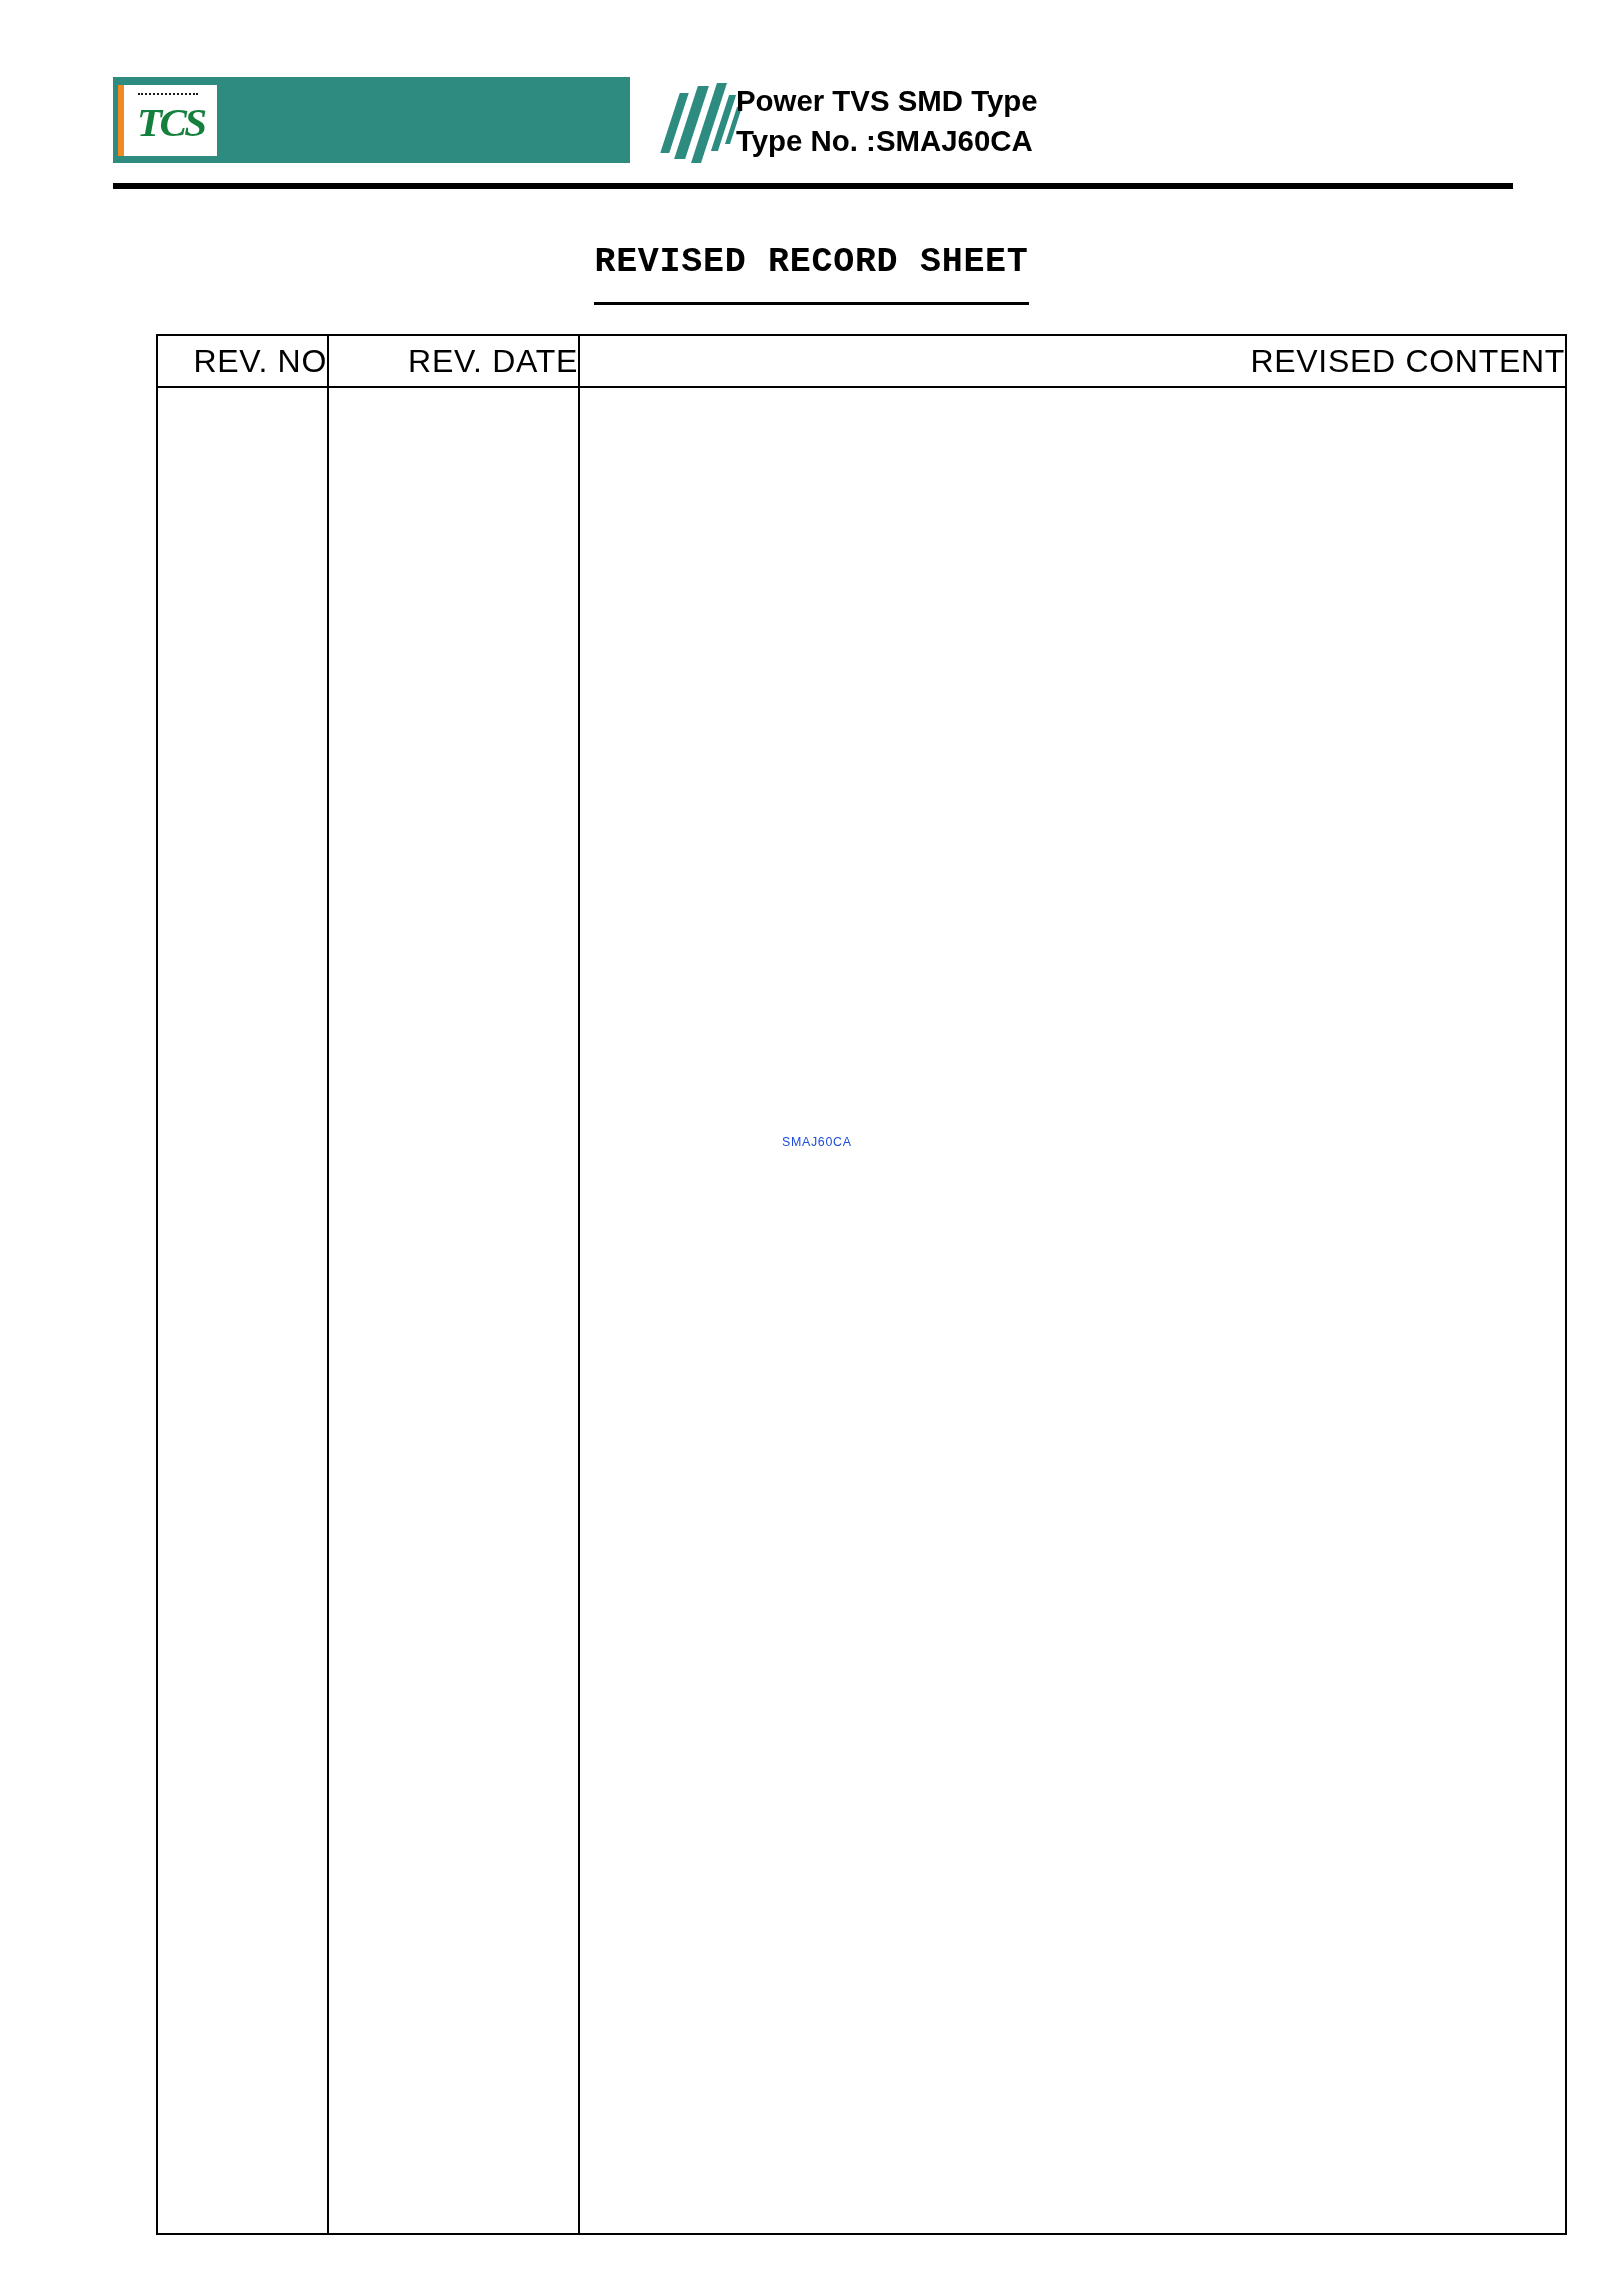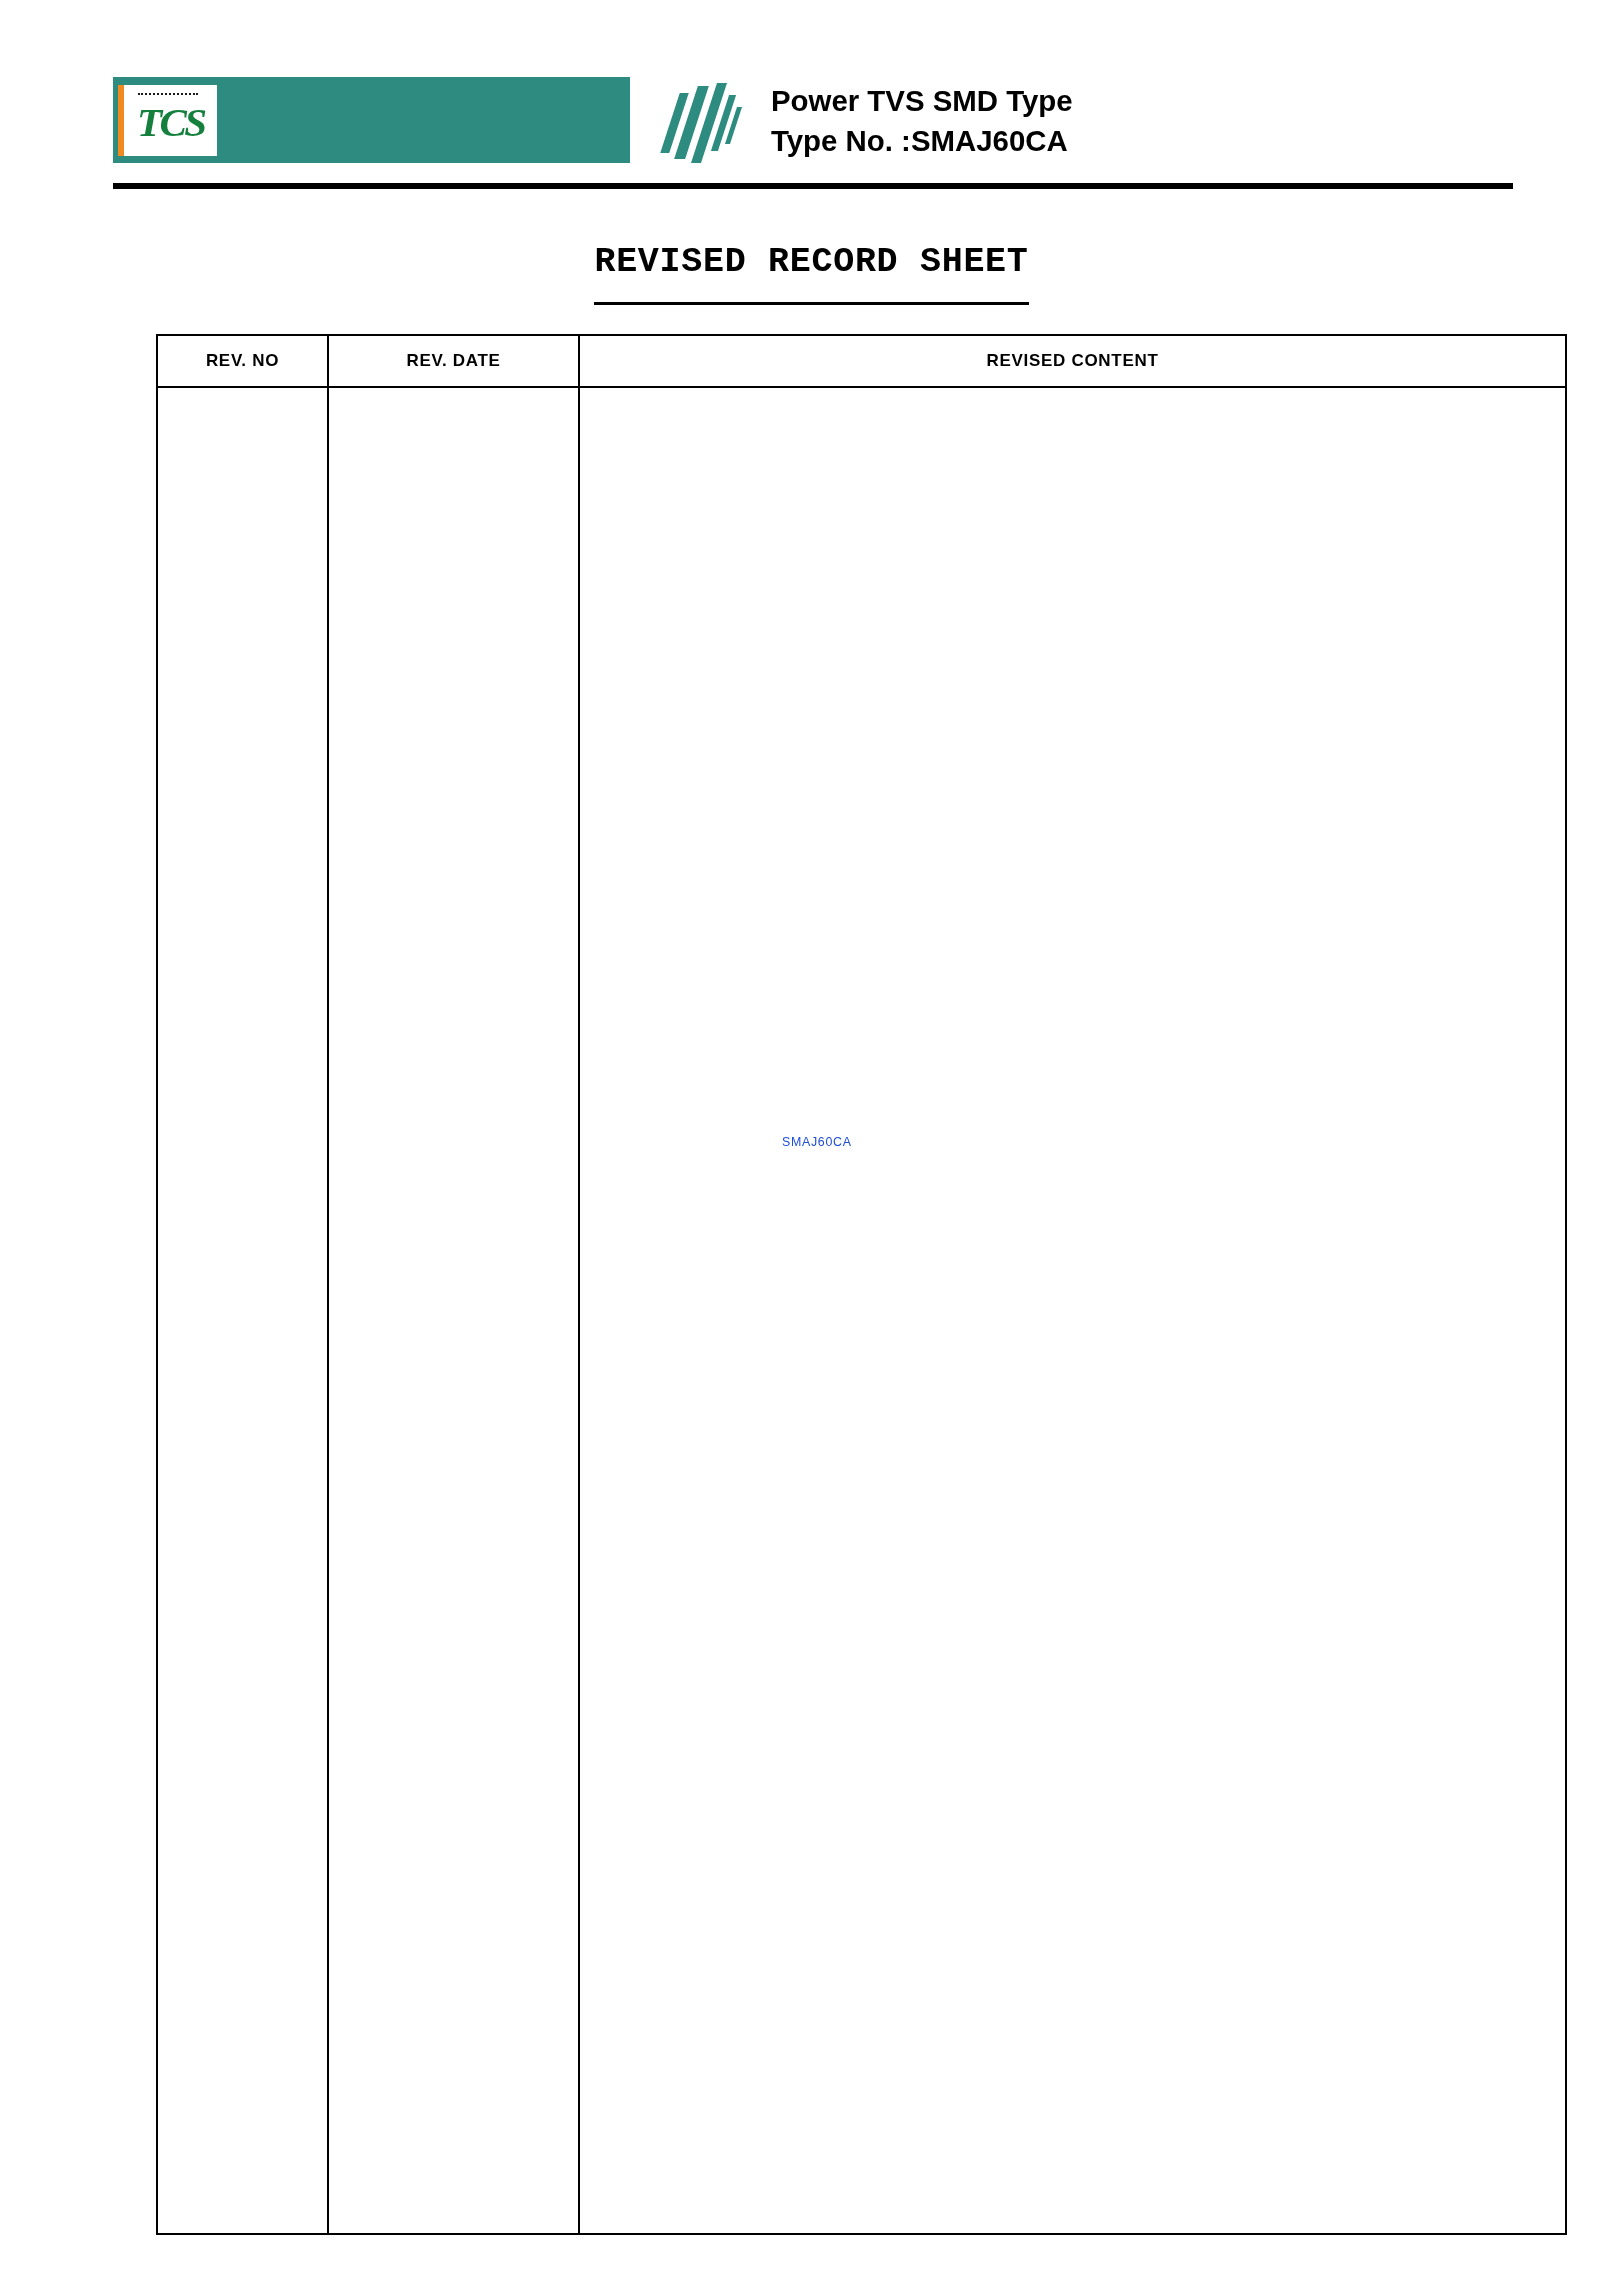--- a/index.html
+++ b/index.html
@@ -82,21 +82,21 @@
     transform: skewX(-18deg);
   }
   .s1 { left: 3.9px;  top: 11.8px; width: 8.5px; height: 60px; }
   .s2 { left: 19.6px; top: 5.2px;  width: 11px; height: 73px; }
   .s3 { left: 38px; top: 2.6px;  width: 9.8px; height: 80px; }
   .s4 { left: 54px; top: 14.4px; width: 7.2px; height: 56px; background: #6fb3a8; }
   .s5 { left: 65px;top: 26px; width: 5.2px;  height: 37px; background: #8cc4bb; }
 
   .header-titles {
     position: absolute;
-    left: 658px;
+    left: 623px;
     top: 3.9px;
   }
   .header-title-line {
     font-size: 29.4px;
     font-weight: bold;
     line-height: 1.38;
     white-space: nowrap;
   }
   .header-rule {
     position: absolute;
@@ -133,23 +133,23 @@
     border-collapse: collapse;
     table-layout: fixed;
   }
   .rev-table th,
   .rev-table td {
     border: 2px solid #000000;
     padding: 0;
   }
   .rev-table th {
     height: 50px;
-    font-size: 17px;
-    font-weight: bold;
-    text-align: center;
+    font-size: 32px;
+    font-weight: normal;
+    text-align: right;
     letter-spacing: 0.7px;
   }
   .col-no    { width: 169px; }
   .col-date  { width: 249px; }
   .col-cont  { width: 985px; }
   .rev-table td {
     height: 1845px;
     vertical-align: top;
   }
 

